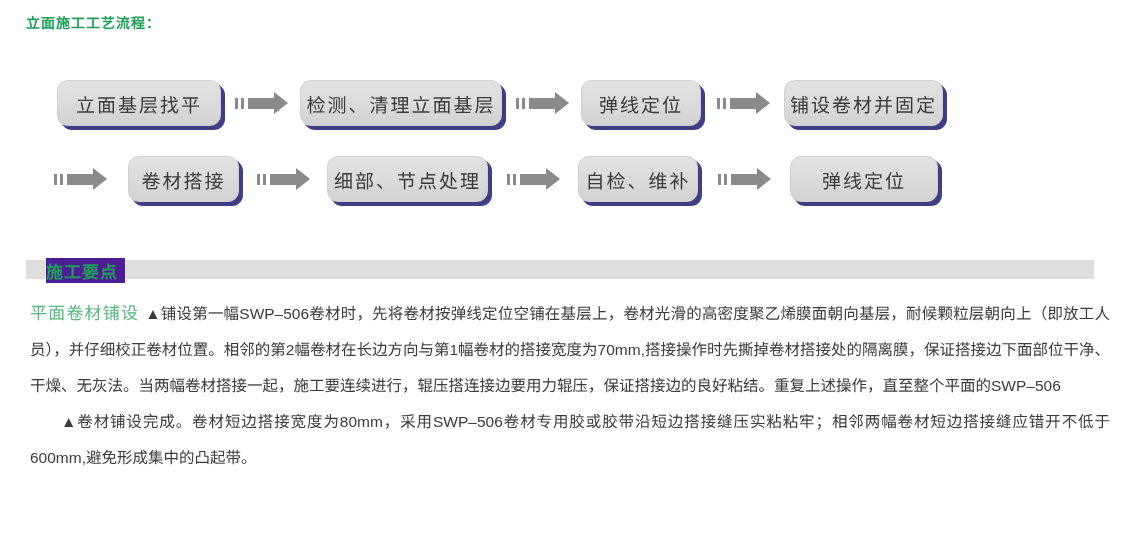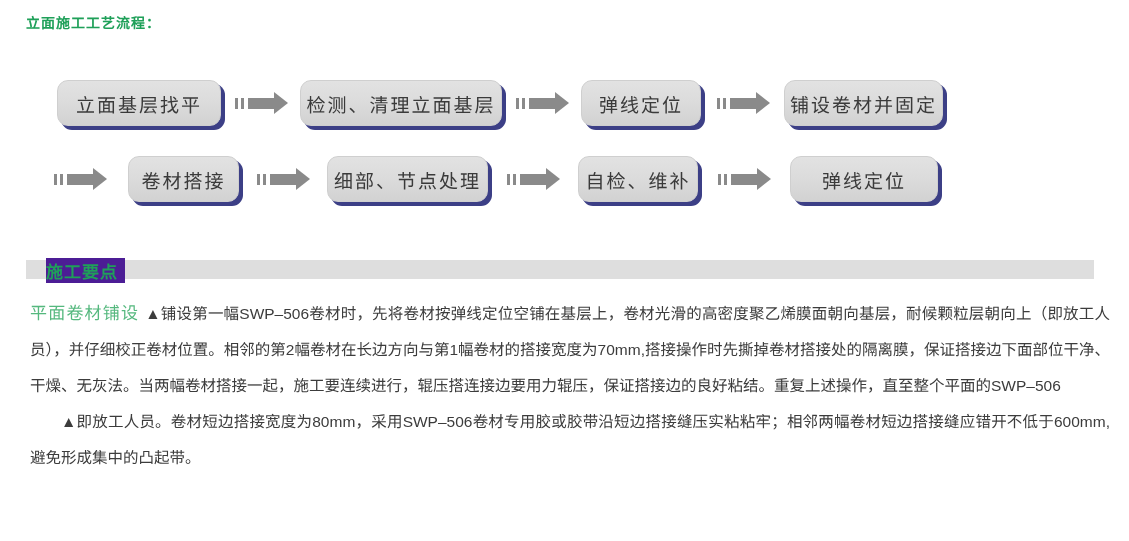--- a/index.html
+++ b/index.html
@@ -296,14 +296,14 @@
 
 </div>
 
 <div class="keypoint-head">
   <span class="kp-bar"></span>
   <span class="kp-text">施工要点</span>
 </div>
 
 <div class="body-copy">
   <p><span class="lead-green">平面卷材铺设</span><span>▲铺设第一幅SWP–506卷材时，先将卷材按弹线定位空铺在基层上，卷材光滑的高密度聚乙烯膜面朝向基层，耐候颗粒层朝向上（即放工人员），并仔细校正卷材位置。相邻的第2幅卷材在长边方向与第1幅卷材的搭接宽度为70mm,搭接操作时先撕掉卷材搭接处的隔离膜，保证搭接边下面部位干净、干燥、无灰法。当两幅卷材搭接一起，施工要连续进行，辊压搭连接边要用力辊压，保证搭接边的良好粘结。重复上述操作，直至整个平面的SWP–506</span></p>
-  <p class="para-indent">▲即放工人员。卷材短边搭接宽度为80mm，采用SWP–506卷材专用胶或胶带沿短边搭接缝压实粘粘牢；相邻两幅卷材短边搭接缝应错开不低于600mm,避免形成集中的凸起带。</p>
+  <p class="para-indent">▲卷材铺设完成。卷材短边搭接宽度为80mm，采用SWP–506卷材专用胶或胶带沿短边搭接缝压实粘粘牢；相邻两幅卷材短边搭接缝应错开不低于600mm,避免形成集中的凸起带。</p>
 </div>
 
 </body></html>

